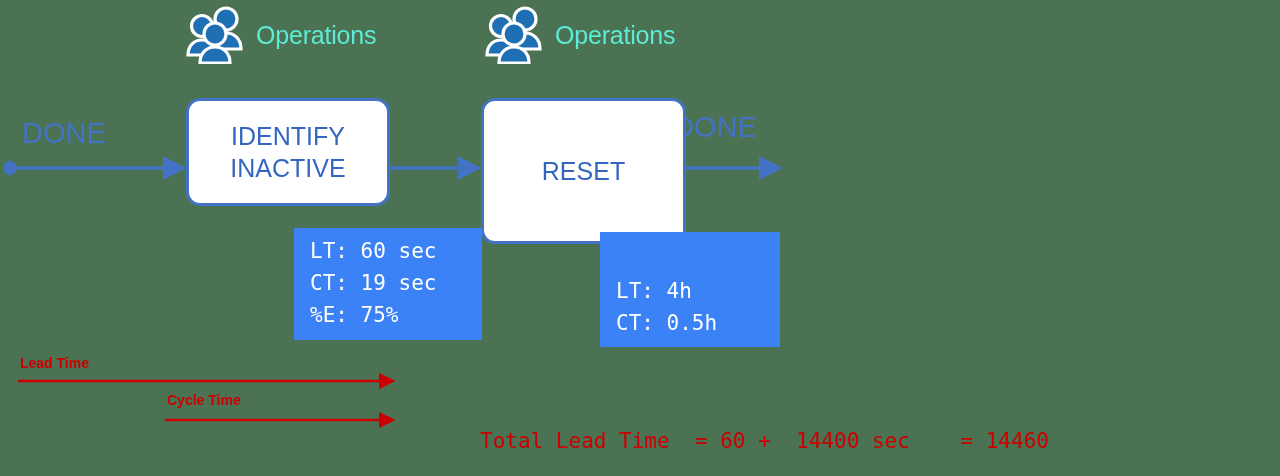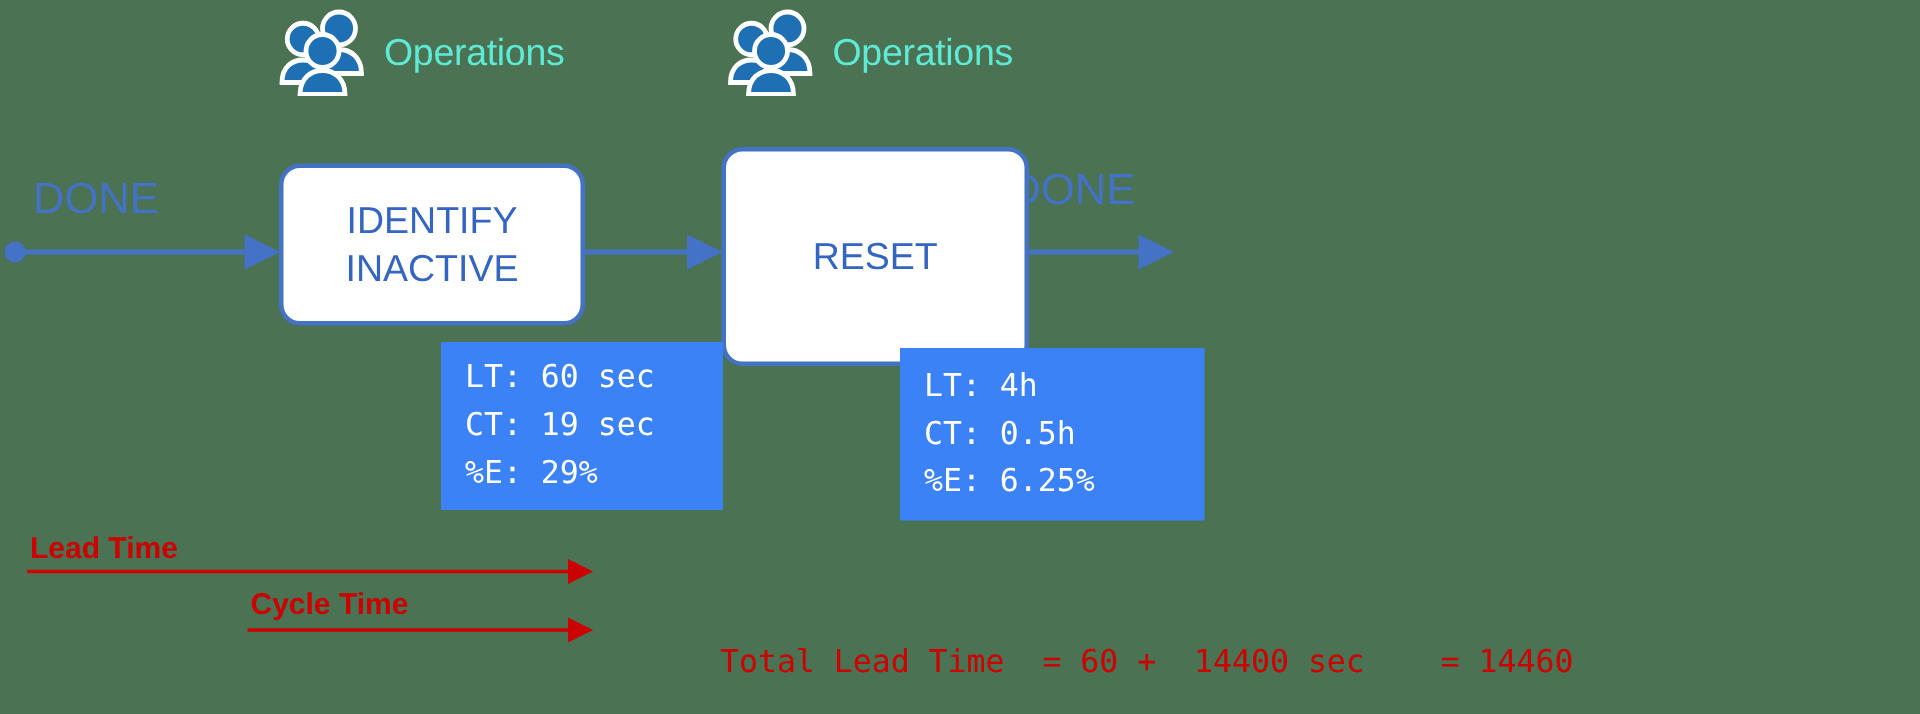--- a/index.html
+++ b/index.html
@@ -87,21 +87,21 @@
     font-family: "DejaVu Sans Mono", monospace;
     font-size: 21px;
     line-height: 1.42;
     white-space: pre;
   }
 
   
   .measure-label {
     position: absolute;
     color: #cc0000;
-    font-size: 20px;
+    font-size: 14px;
     font-weight: bold;
     white-space: nowrap;
   }
 
   
   .totals {
     position: absolute;
     left: 480px;
     top: 362px;
     color: #cc0000;
@@ -167,39 +167,38 @@
     <line x1="686" y1="168" x2="778" y2="168" stroke="#4472c4" stroke-width="3.4" marker-end="url(#bluehead)"></line>
 
     <line x1="18" y1="381" x2="392" y2="381" stroke="#cc0000" stroke-width="2.4" marker-end="url(#redhead)"></line>
 
     <line x1="165" y1="420" x2="392" y2="420" stroke="#cc0000" stroke-width="2.4" marker-end="url(#redhead)"></line>
   </svg>
 
   <span class="endpoint-label" style="left:22px; top:117px;">DONE</span>
   <span class="endpoint-label" style="left:673px; top:111px;">DONE</span>
 
-  <div class="process-box" style="left:186px; top:98px; width:204px; height:108px;margin-top:11px;">
+  <div class="process-box" style="left:186px; top:98px; width:204px; height:108px;">
     <div class="process-line">IDENTIFY</div>
     <div class="process-line">INACTIVE</div>
   </div>
 
   <div class="process-box" style="left:481px; top:98px; width:205px; height:146px;">
     <div class="process-line">RESET</div>
   </div>
 
   <div class="metrics-box" style="left:294px; top:228px; width:188px; height:112px;">
     <div class="metric-line">LT: 60 sec</div>
     <div class="metric-line">CT: 19 sec</div>
-    <div class="metric-line">%E: 29%</div>
-  </div>
-
-  <div class="metrics-box" style="left:600px; top:232px; width:203px; height:115px;">
+    <div class="metric-line">%E: 75%</div>
+  </div>
+
+  <div class="metrics-box" style="left:600px; top:232px; width:180px; height:115px;justify-content:flex-end;">
     <div class="metric-line">LT: 4h</div>
     <div class="metric-line">CT: 0.5h</div>
-    <div class="metric-line">%E: 6.25%</div>
   </div>
 
   <span class="measure-label" style="left:20px; top:355px;">Lead Time</span>
   <span class="measure-label" style="left:167px; top:392px;">Cycle Time</span>
 
   <div class="totals">
     <div class="totals-row">Total Lead Time  = 60 +  14400 sec    = 14460</div>
     
     
   </div>

